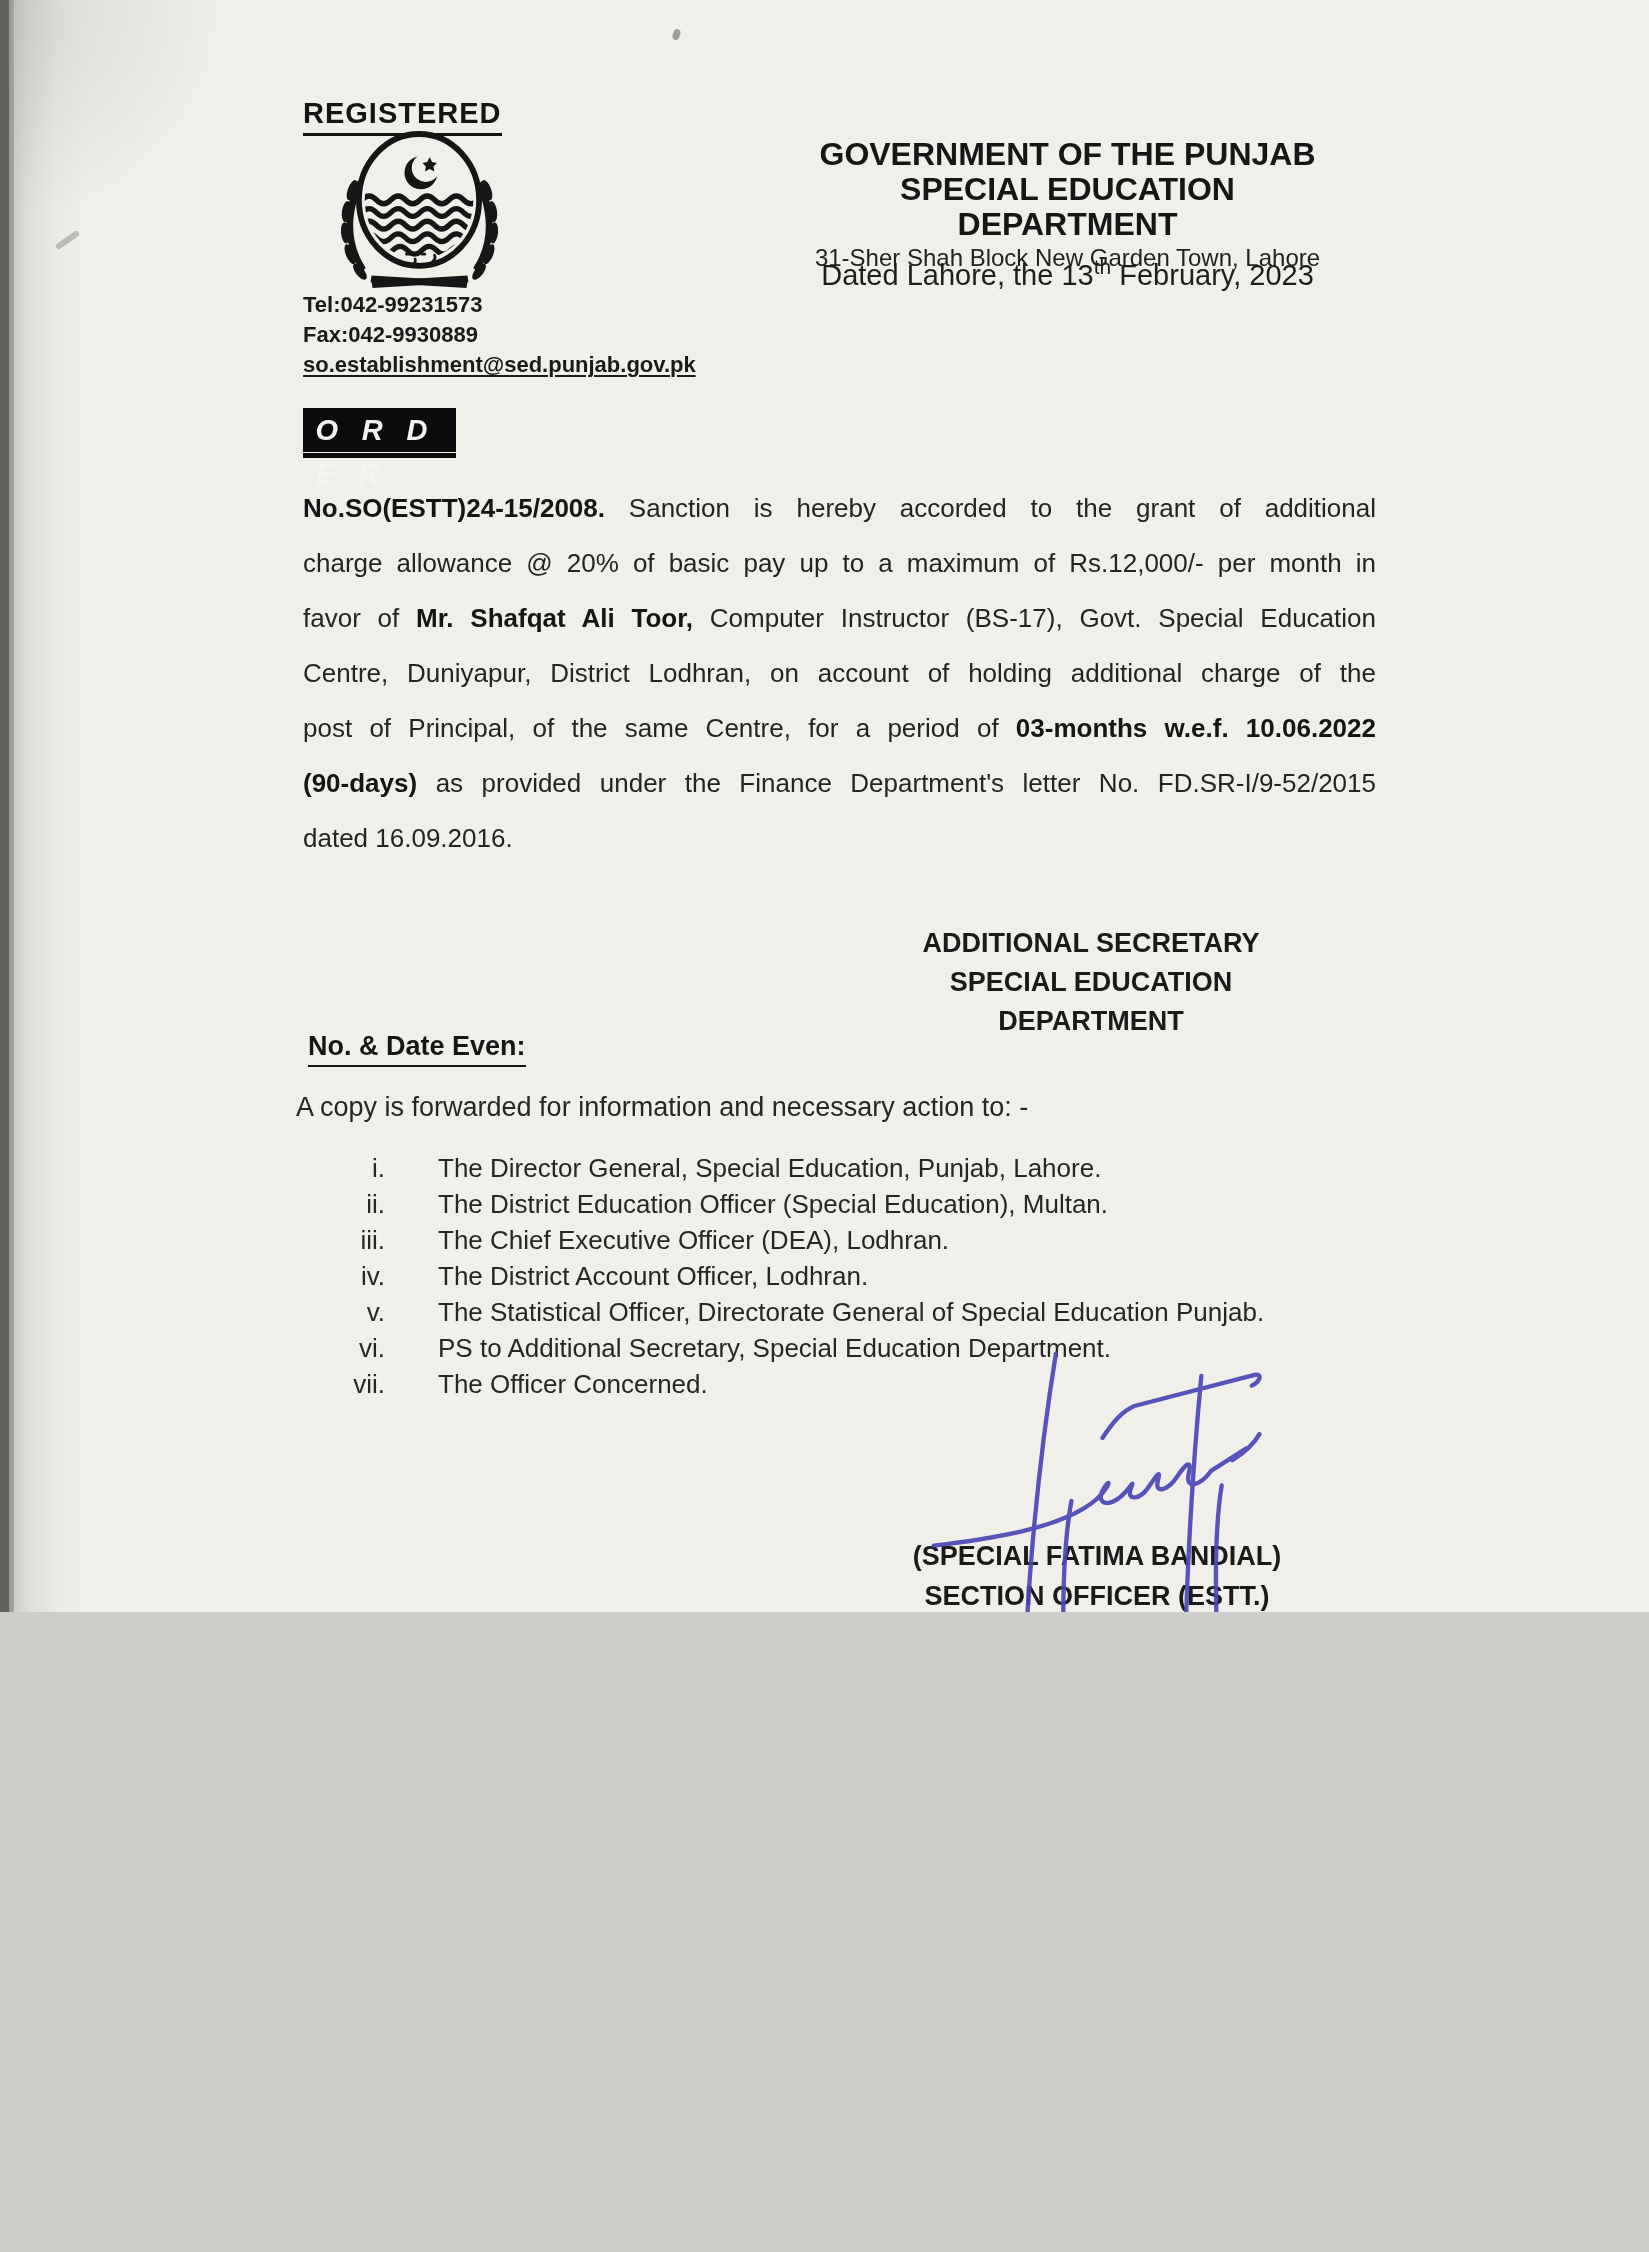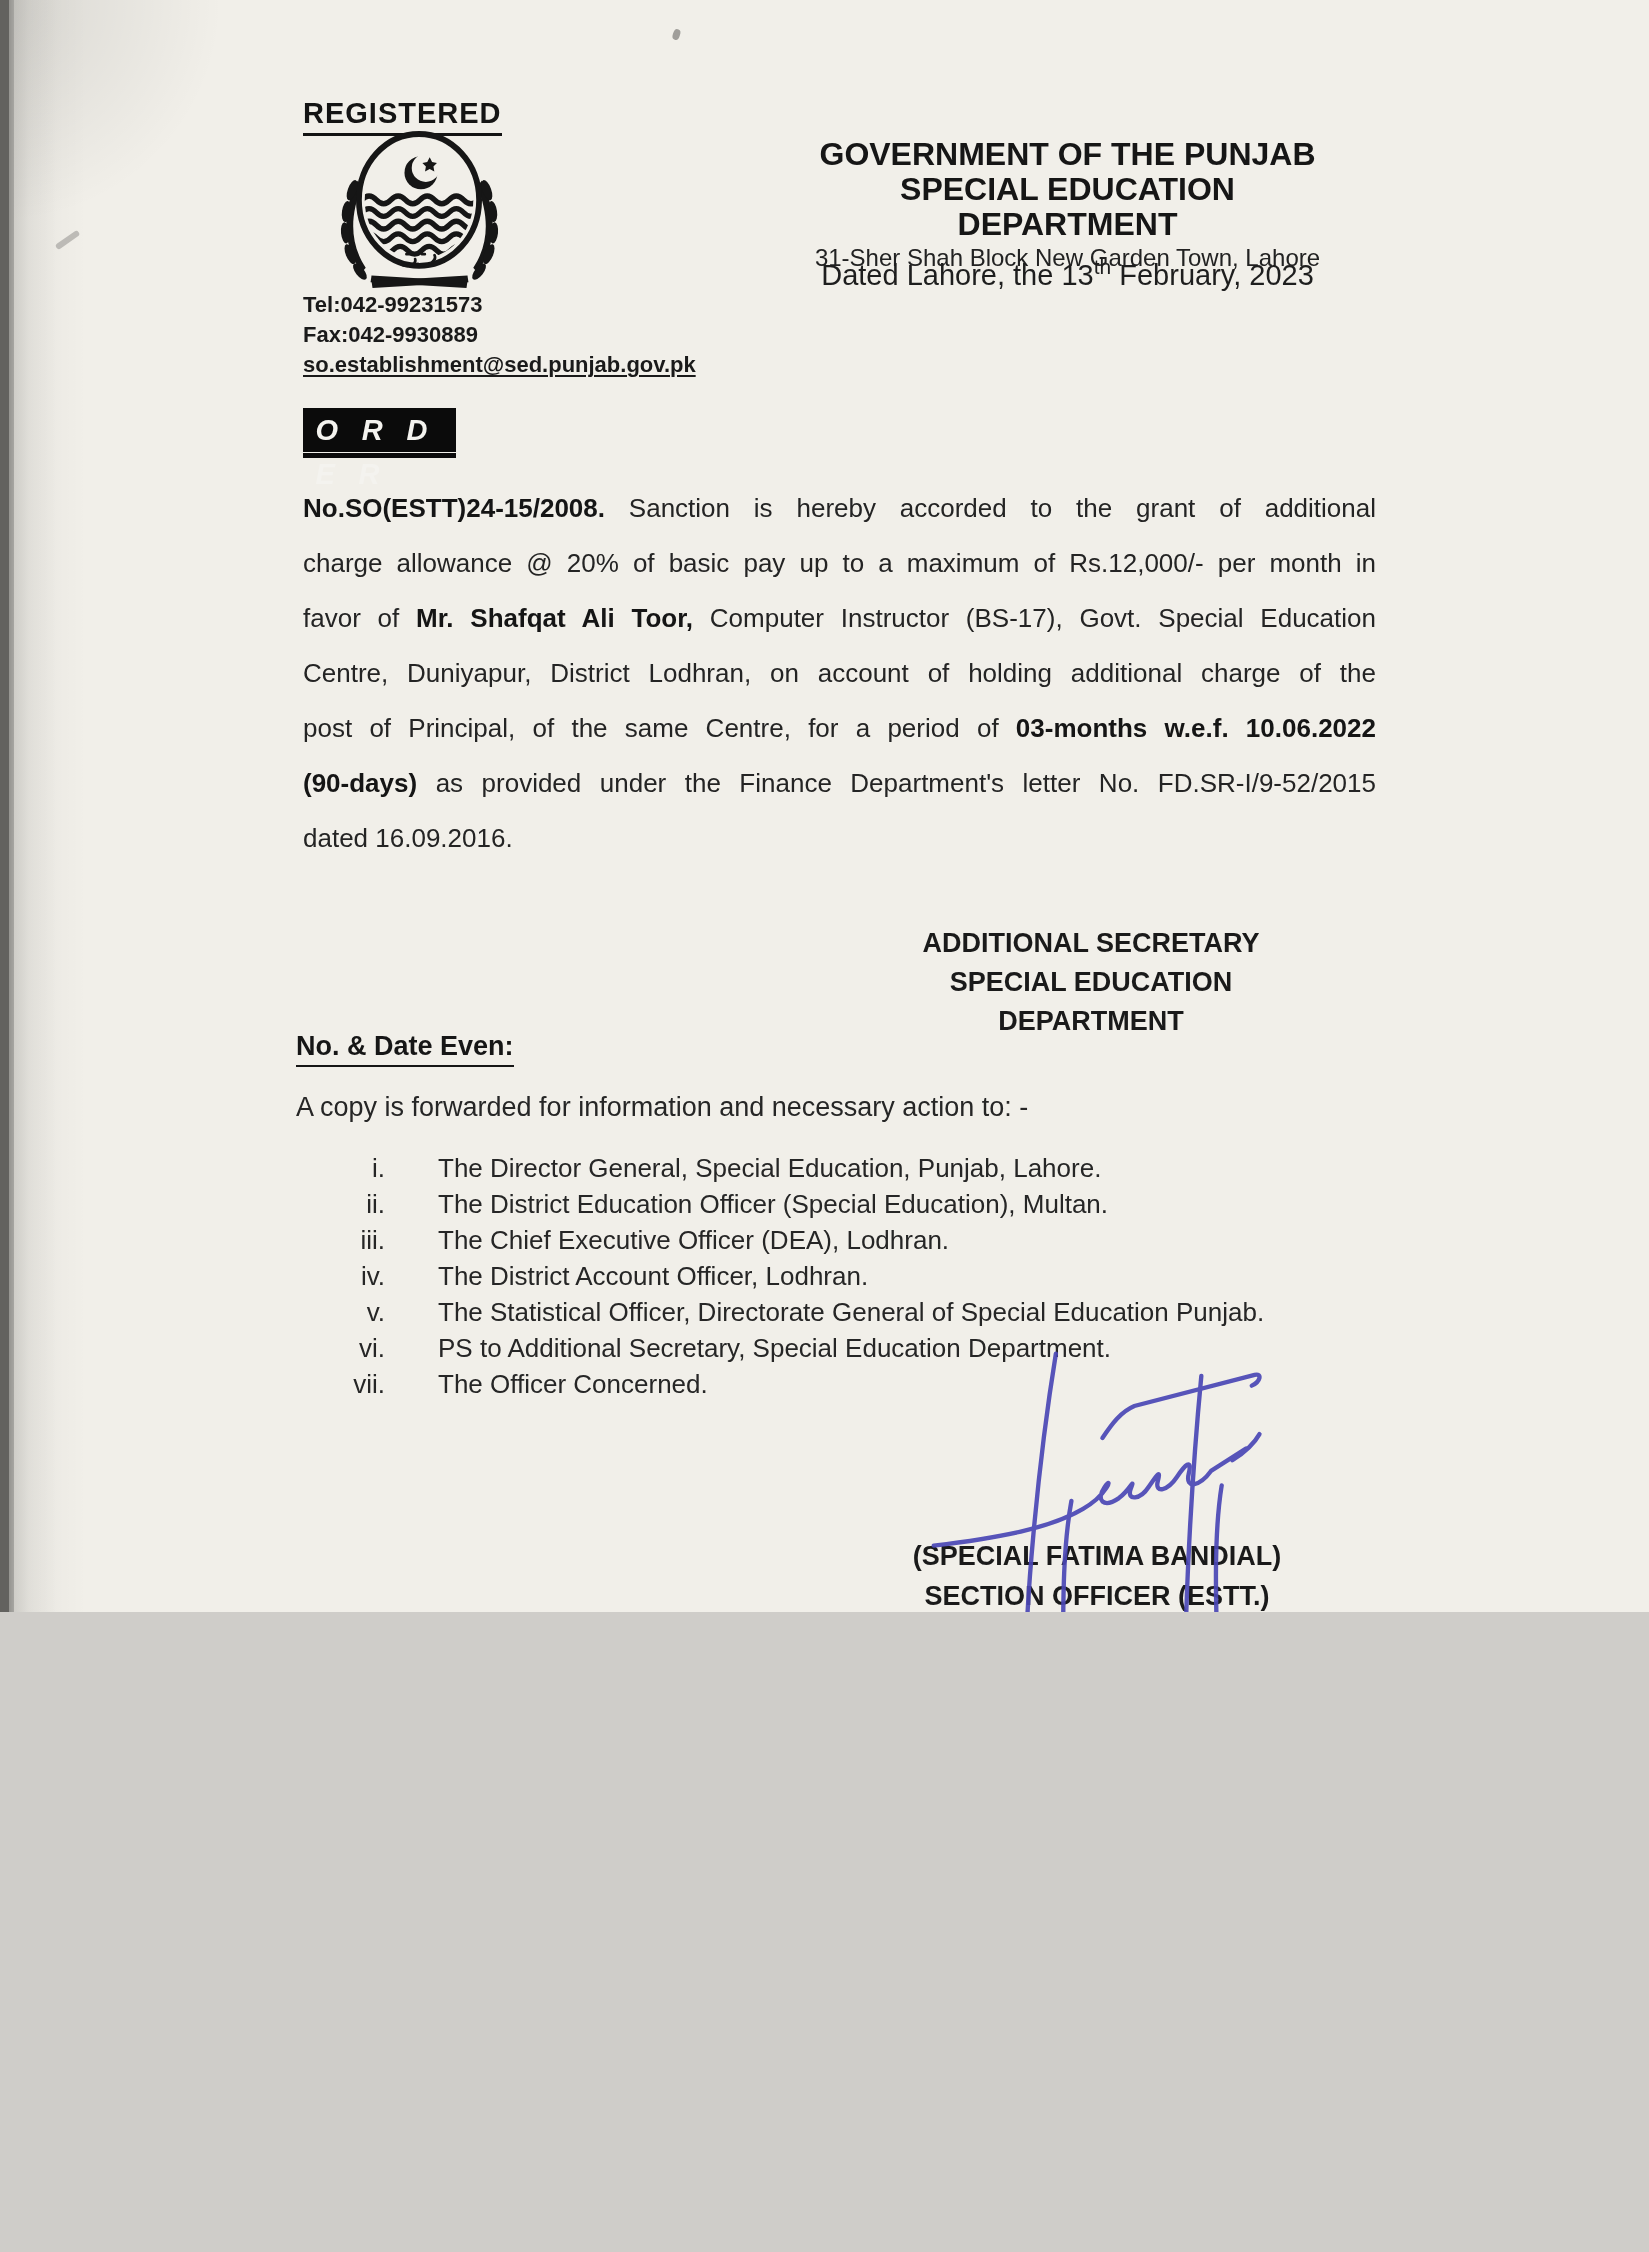--- a/index.html
+++ b/index.html
@@ -56,21 +56,21 @@
   .order-rule { position:absolute; left:303px; top:453px; width:153px; height:4.9px; background:#0b0b0b; }
 
   .body-par { position:absolute; left:303px; top:481px; width:1073px; font-size:26px; color:#242424; }
   .pline { line-height:55px; text-align:justify; text-align-last:justify; }
   .pline.lastline { text-align-last:left; }
   .pline b { font-weight:bold; color:#151515; }
 
   .sig-top-block { position:absolute; left:902px; top:924px; width:378px;
     text-align:center; font-size:27px; font-weight:bold; line-height:39px; color:#1a1a1a; }
 
-  .ref-heading { position:absolute; left:296px; top:1031px;
+  .ref-heading { position:absolute; left:308px; top:1031px;
     font-size:27px; font-weight:bold; color:#161616;
     border-bottom:2.9px solid #161616; padding-bottom:2.9px; }
   .dist-intro { position:absolute; left:296px; top:1092px; font-size:27px; color:#262626; }
 
   .dist-list { position:absolute; left:296px; top:1150px; width:1097px; }
   .dist-row { display:flex; line-height:36px; font-size:26px; color:#262626; }
   .dist-num { width:89px; text-align:right; flex:none; }
   .dist-text { padding-left:53px; }
 
   .sign-name-block { position:absolute; left:893px; top:1536px; width:408px;

